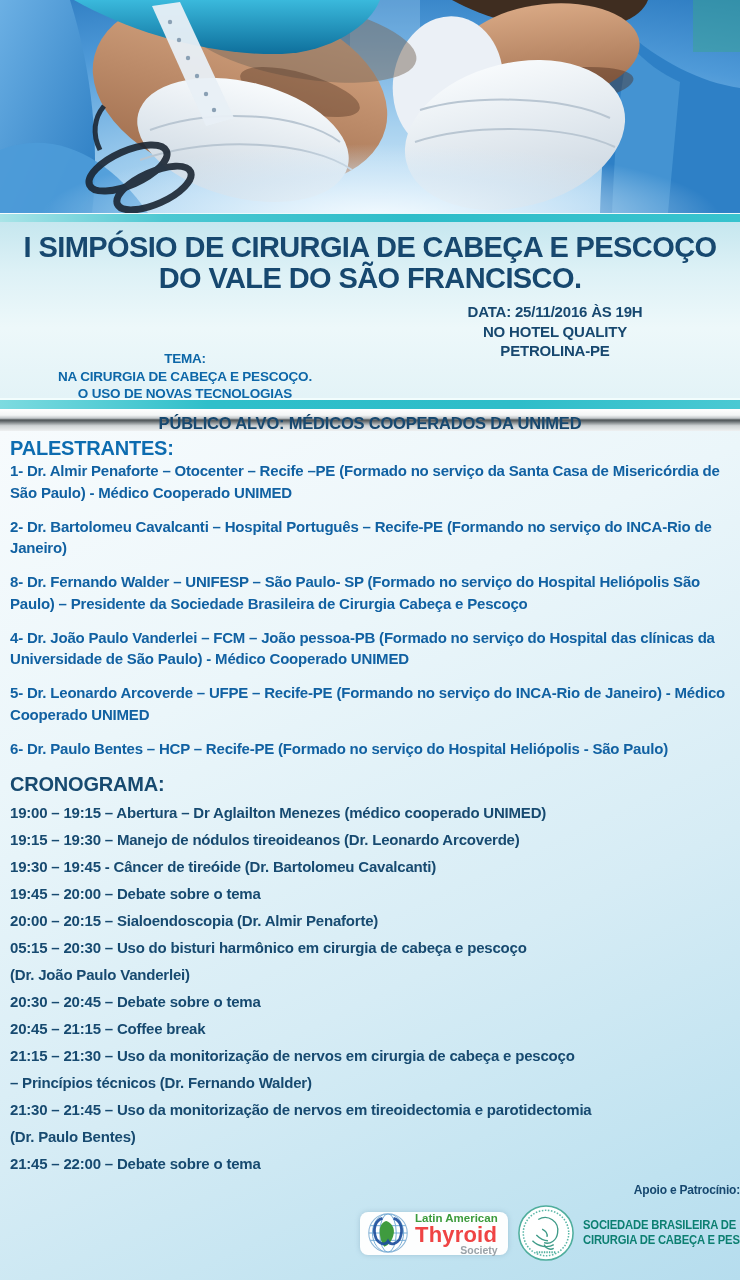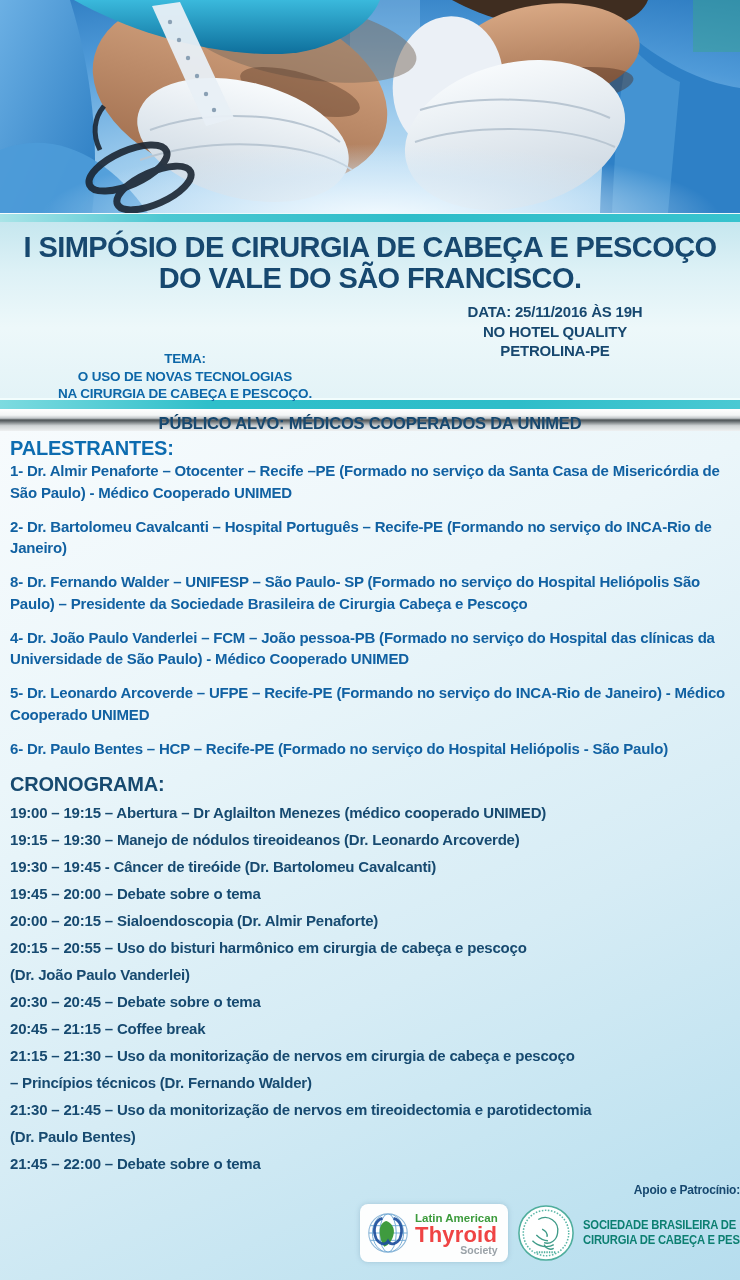--- a/index.html
+++ b/index.html
@@ -55,21 +55,21 @@
   .crono-heading{color:#174a70;margin:7px 0 3px 0;}
   .schedule-line{
     color:#174a70;font-weight:bold;font-size:15px;line-height:27px;
     letter-spacing:-0.2px;white-space:nowrap;
   }
   
   .sponsors{position:absolute;left:352px;top:1183px;width:388px;}
   .apoio{color:#17486f;font-weight:bold;font-size:12px;text-align:right;letter-spacing:-0.2px;}
   .logos{display:flex;align-items:center;margin-top:7px;margin-left:8px;gap:9px;}
   .thyroid-card{
-    width:148px;height:58px;background:#fdfefe;border-radius:8px;
+    width:148px;height:43px;background:#fdfefe;border-radius:8px;
     box-shadow:0 0 5px rgba(110,150,175,.4);
     display:flex;align-items:center;box-sizing:border-box;padding:4px 6px;flex:none;
   }
   .thyroid-text{margin-left:5px;}
   .thy-l1{color:#3c9b3c;font-size:11.5px;font-weight:bold;line-height:12px;}
   .thy-l2{color:#ef4444;font-size:22px;font-weight:bold;line-height:21px;letter-spacing:0.2px;}
   .thy-l3{color:#9aa2a8;font-size:10.5px;font-weight:bold;line-height:10px;text-align:right;}
   .sbccp{display:flex;align-items:center;gap:8px;flex:none;}
   .sbccp-text{
     color:#0c7f71;font-weight:bold;font-size:12.5px;line-height:15px;
@@ -157,22 +157,22 @@
   <div class="teal-line"></div>
 
   <div class="header">
     <div class="title">
       <div>I SIMPÓSIO  DE CIRURGIA DE CABEÇA E PESCOÇO</div>
       <div>DO VALE DO SÃO FRANCISCO.</div>
     </div>
     <div class="info-row">
       <div class="info-col tema">
         <div>TEMA:</div>
+        <div>NA CIRURGIA DE CABEÇA E PESCOÇO.</div>
         <div>O USO DE NOVAS TECNOLOGIAS</div>
-        <div>NA CIRURGIA DE CABEÇA E PESCOÇO.</div>
       </div>
       <div class="info-col datainfo">
         <div>DATA: 25/11/2016 ÀS 19H</div>
         <div>NO HOTEL QUALITY</div>
         <div>PETROLINA-PE</div>
       </div>
     </div>
     <div class="publico">PÚBLICO ALVO: MÉDICOS COOPERADOS DA UNIMED</div>
   </div>
 
@@ -191,21 +191,21 @@
       <p class="speaker">6- Dr. Paulo Bentes – HCP – Recife-PE (Formado no serviço do Hospital Heliópolis - São Paulo)</p>
     </div>
 
     <div class="section-heading crono-heading">CRONOGRAMA:</div>
     <div>
       <div class="schedule-line">19:00 – 19:15 – Abertura – Dr Aglailton Menezes (médico cooperado UNIMED)</div>
       <div class="schedule-line">19:15 – 19:30 – Manejo de nódulos tireoideanos (Dr. Leonardo Arcoverde)</div>
       <div class="schedule-line">19:30 – 19:45 - Câncer de tireóide (Dr. Bartolomeu Cavalcanti)</div>
       <div class="schedule-line">19:45 – 20:00 – Debate sobre o tema</div>
       <div class="schedule-line">20:00 – 20:15 – Sialoendoscopia (Dr. Almir Penaforte)</div>
-      <div class="schedule-line">20:15 – 20:55 – Uso do bisturi harmônico em cirurgia de cabeça e pescoço</div>
+      <div class="schedule-line">05:15 – 20:30 – Uso do bisturi harmônico em cirurgia de cabeça e pescoço</div>
       <div class="schedule-line">(Dr. João Paulo Vanderlei)</div>
       <div class="schedule-line">20:30 – 20:45 – Debate sobre o tema</div>
       <div class="schedule-line">20:45 – 21:15 – Coffee break</div>
       <div class="schedule-line">21:15 – 21:30 – Uso da monitorização de nervos em cirurgia de cabeça e pescoço</div>
       <div class="schedule-line">– Princípios técnicos (Dr. Fernando Walder)</div>
       <div class="schedule-line">21:30 – 21:45 –  Uso da monitorização de nervos em tireoidectomia e parotidectomia</div>
       <div class="schedule-line">(Dr. Paulo Bentes)</div>
       <div class="schedule-line">21:45 – 22:00 – Debate sobre o tema</div>
     </div>
   </div>

